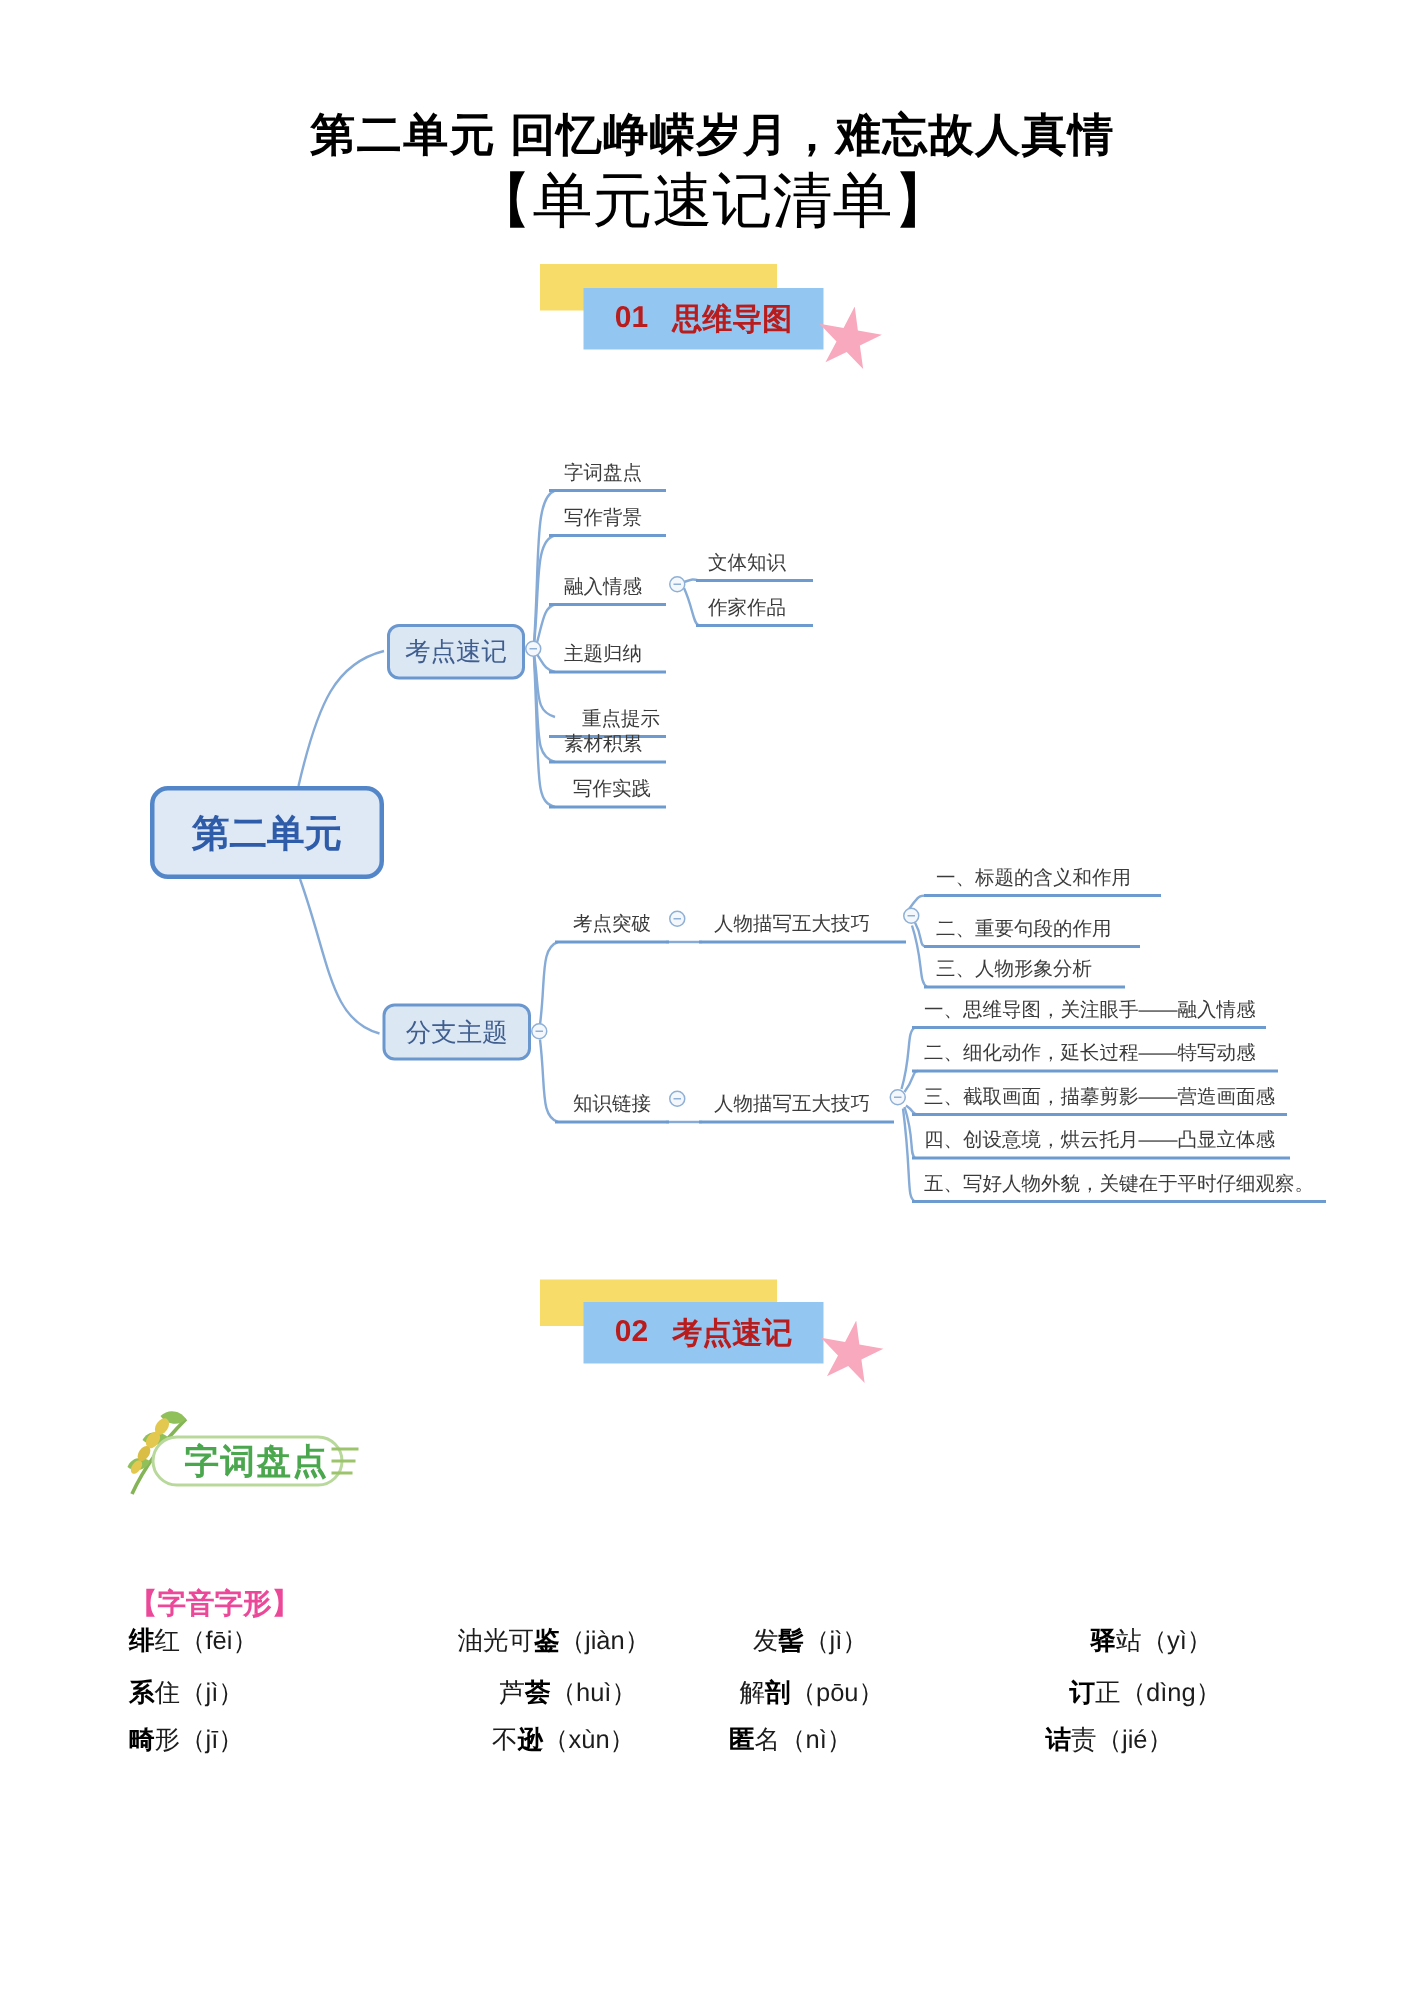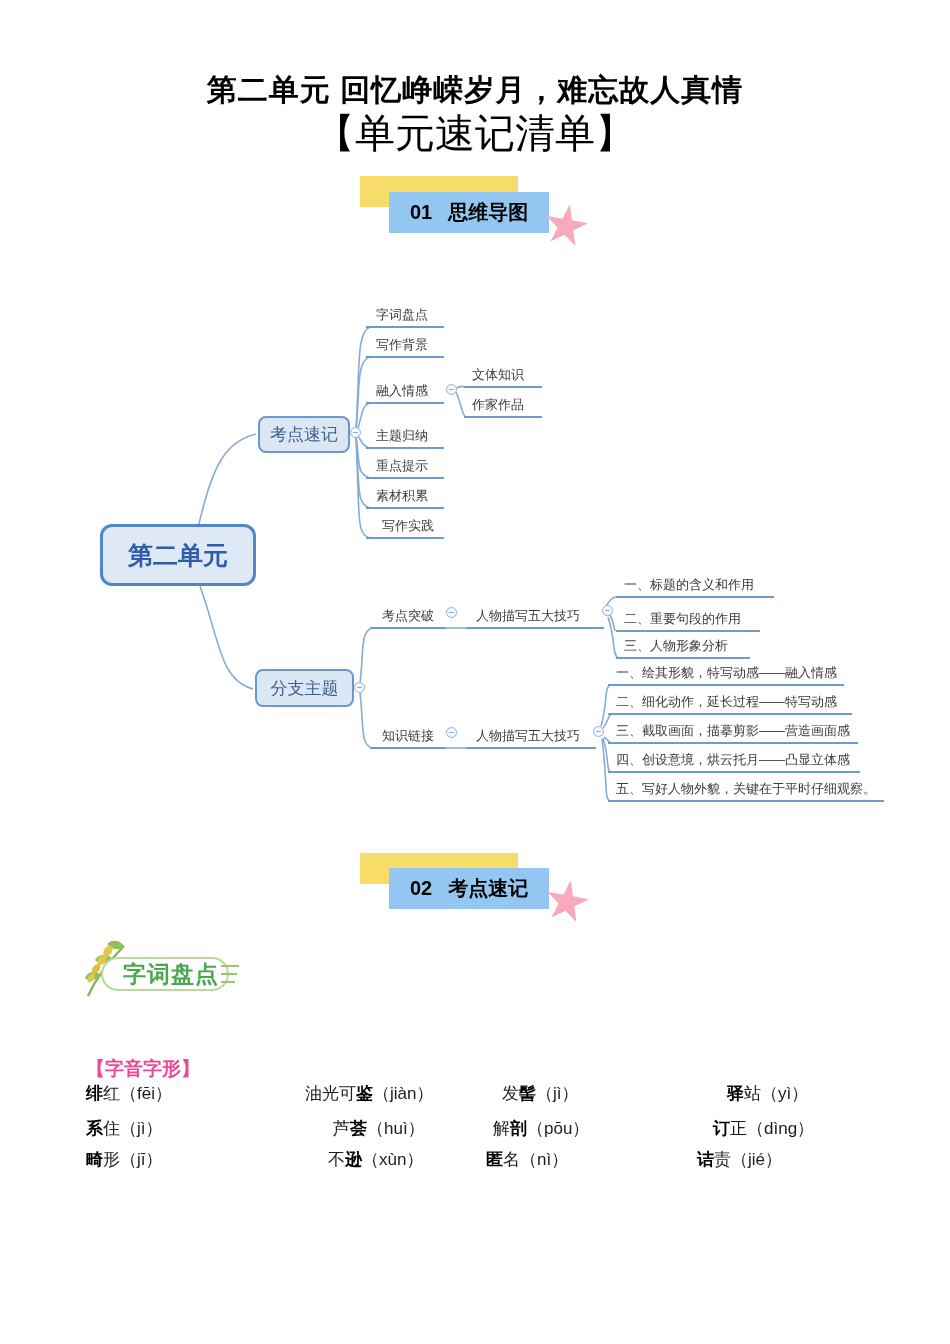--- a/index.html
+++ b/index.html
@@ -8,21 +8,21 @@
     font-family:"Liberation Sans","DejaVu Sans",sans-serif;color:#111;
   }
   
   .doc-title{position:absolute;left:0;top:70px;width:950px;text-align:center;
     font-size:30px;font-weight:bold;letter-spacing:1px;color:#000;}
   .doc-subtitle{position:absolute;left:0;top:106px;width:950px;text-align:center;
     font-family:"Liberation Serif","DejaVu Serif",serif;font-size:40px;font-weight:500;color:#000;}
   
   .badge-yellow{position:absolute;width:158px;height:31px;background:#f8dc6a;}
   .badge-blue{position:absolute;width:160px;height:41px;background:#93c7f1;
-    display:flex;align-items:center;justify-content:center;font-size:20px;font-weight:bold;color:#000000;}
+    display:flex;align-items:center;justify-content:center;font-size:20px;font-weight:bold;color:#b91c1c;}
   .badge-blue .num{margin-right:16px;}
   .star{position:absolute;width:44px;height:44px;background:#f8a9bd;transform:rotate(10deg);
     clip-path:polygon(50% 0%,61% 35%,98% 35%,68% 57%,79% 91%,50% 70%,21% 91%,32% 57%,2% 35%,39% 35%);}
   
   .mm-box{position:absolute;box-sizing:border-box;background:#dce7f4;border:2px solid #6b97cf;
     border-radius:8px;display:flex;align-items:center;justify-content:center;
     font-size:17px;color:#3f5e8e;white-space:nowrap;}
   .mm-root{background:#dfe9f6;border:3.5px solid #5286c9;border-radius:12px;
     font-size:25px;font-weight:bold;color:#2e5ca8;}
   .mm-line{position:absolute;box-sizing:border-box;font-size:13px;line-height:17px;color:#3b3b3b;
@@ -90,36 +90,36 @@
   </svg>
 
   <div class="mm-box mm-root" style="left:100px;top:524px;width:156px;height:62px;">第二单元</div>
   <div class="mm-box" style="left:258px;top:416px;width:92px;height:37px;">考点速记</div>
   <div class="mm-box" style="left:255px;top:669px;width:99px;height:38px;">分支主题</div>
 
   <div class="mm-line" style="left:366px;top:306px;width:78px;">字词盘点</div>
   <div class="mm-line" style="left:366px;top:336px;width:78px;">写作背景</div>
   <div class="mm-line" style="left:366px;top:382px;width:78px;">融入情感</div>
   <div class="mm-line" style="left:366px;top:427px;width:78px;">主题归纳</div>
-  <div class="mm-line" style="left:366px;top:457px;width:78px;">重点提示</div>
+  <div class="mm-line" style="left:366px;top:470px;width:78px;text-align:right;">重点提示</div>
   <div class="mm-line" style="left:366px;top:487px;width:78px;">素材积累</div>
   <div class="mm-line" style="left:366px;top:517px;width:78px;text-align:center;">写作实践</div>
 
   <div class="mm-line pl8" style="left:464px;top:366px;width:78px;">文体知识</div>
   <div class="mm-line pl8" style="left:464px;top:396px;width:78px;">作家作品</div>
 
   <div class="mm-line" style="left:370px;top:607px;width:76px;padding-left:12px;">考点突破</div>
   <div class="mm-line" style="left:466px;top:607px;width:138px;">人物描写五大技巧</div>
   <div class="mm-line pl8" style="left:616px;top:576px;width:158px;">一、标题的含义和作用</div>
   <div class="mm-line pl8" style="left:616px;top:610px;width:144px;">二、重要句段的作用</div>
   <div class="mm-line pl8" style="left:616px;top:637px;width:134px;">三、人物形象分析</div>
 
   <div class="mm-line" style="left:370px;top:727px;width:76px;padding-left:12px;">知识链接</div>
   <div class="mm-line" style="left:466px;top:727px;width:130px;">人物描写五大技巧</div>
-  <div class="mm-line pl8" style="left:608px;top:664px;width:236px;">一、绘其形貌，特写动感——融入情感</div>
+  <div class="mm-line pl8" style="left:608px;top:664px;width:236px;">一、思维导图，关注眼手——融入情感</div>
   <div class="mm-line pl8" style="left:608px;top:693px;width:244px;">二、细化动作，延长过程——特写动感</div>
   <div class="mm-line pl8" style="left:608px;top:722px;width:250px;">三、截取画面，描摹剪影——营造画面感</div>
   <div class="mm-line pl8" style="left:608px;top:751px;width:252px;">四、创设意境，烘云托月——凸显立体感</div>
   <div class="mm-line pl8" style="left:608px;top:780px;width:276px;">五、写好人物外貌，关键在于平时仔细观察。</div>
 
   <div class="mc" style="left:350px;top:427px;">
       <i></i>
     </div>
   <div class="mc" style="left:446px;top:384px;">
       <i></i>

